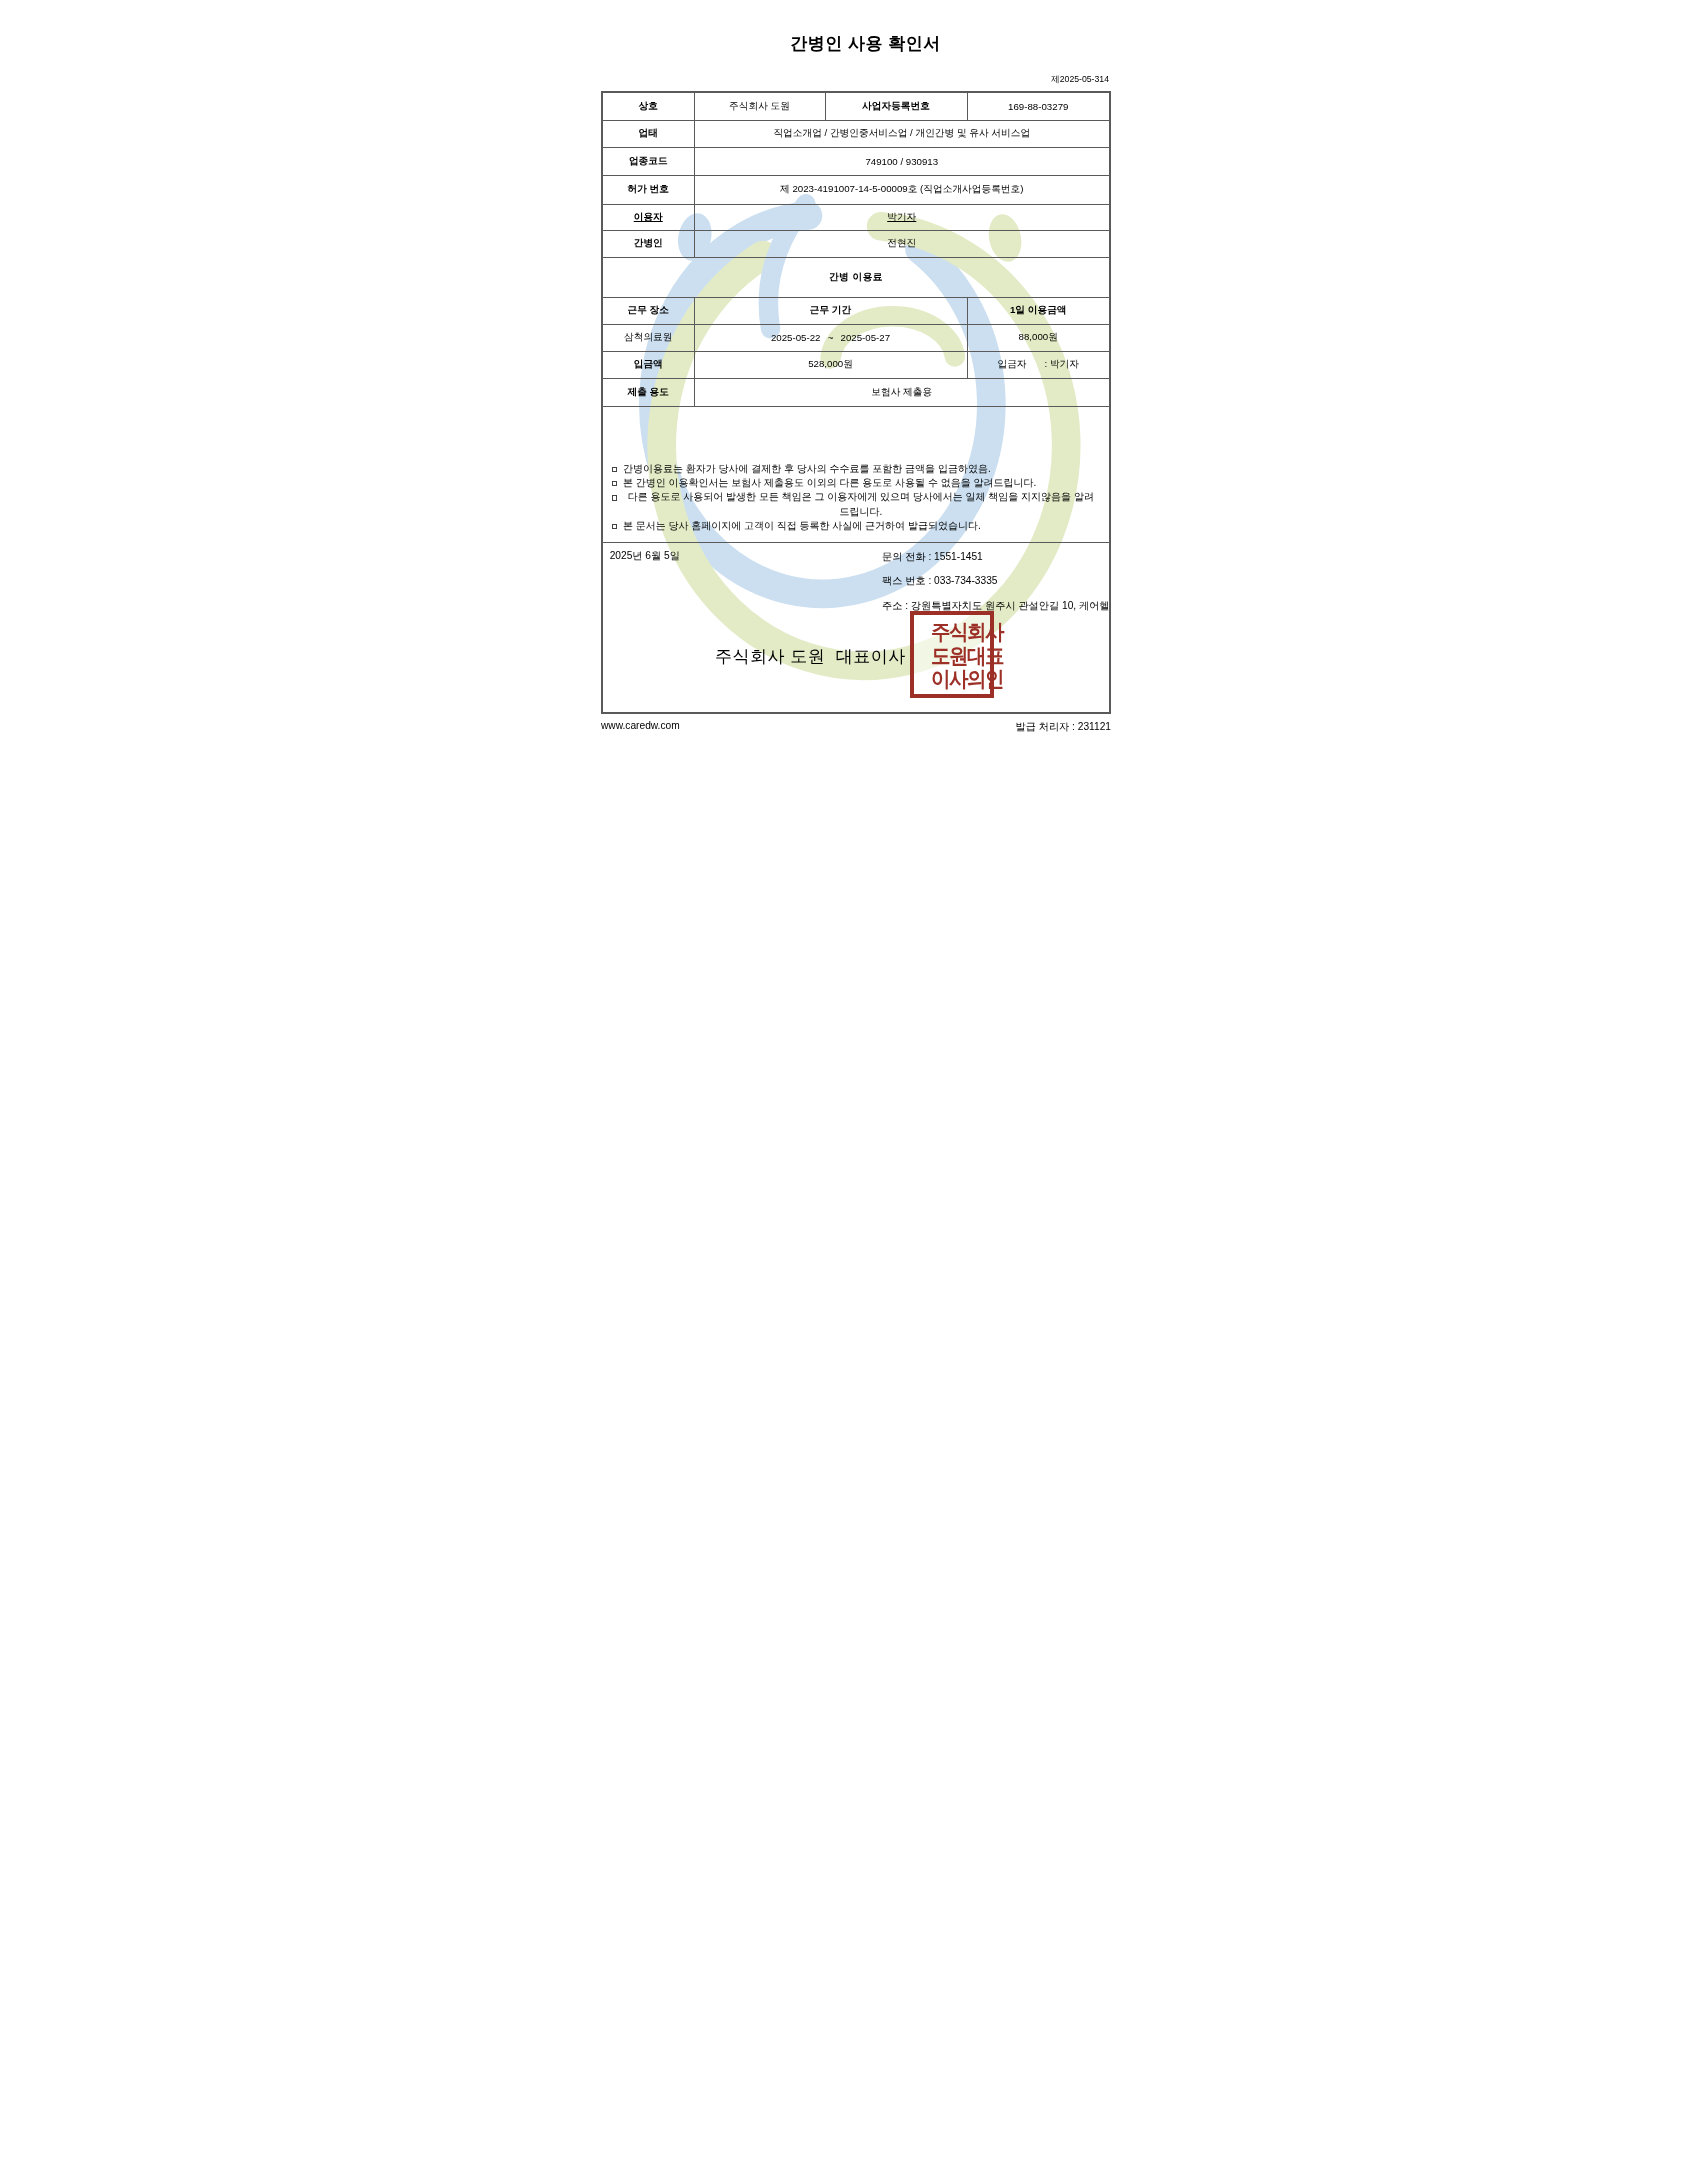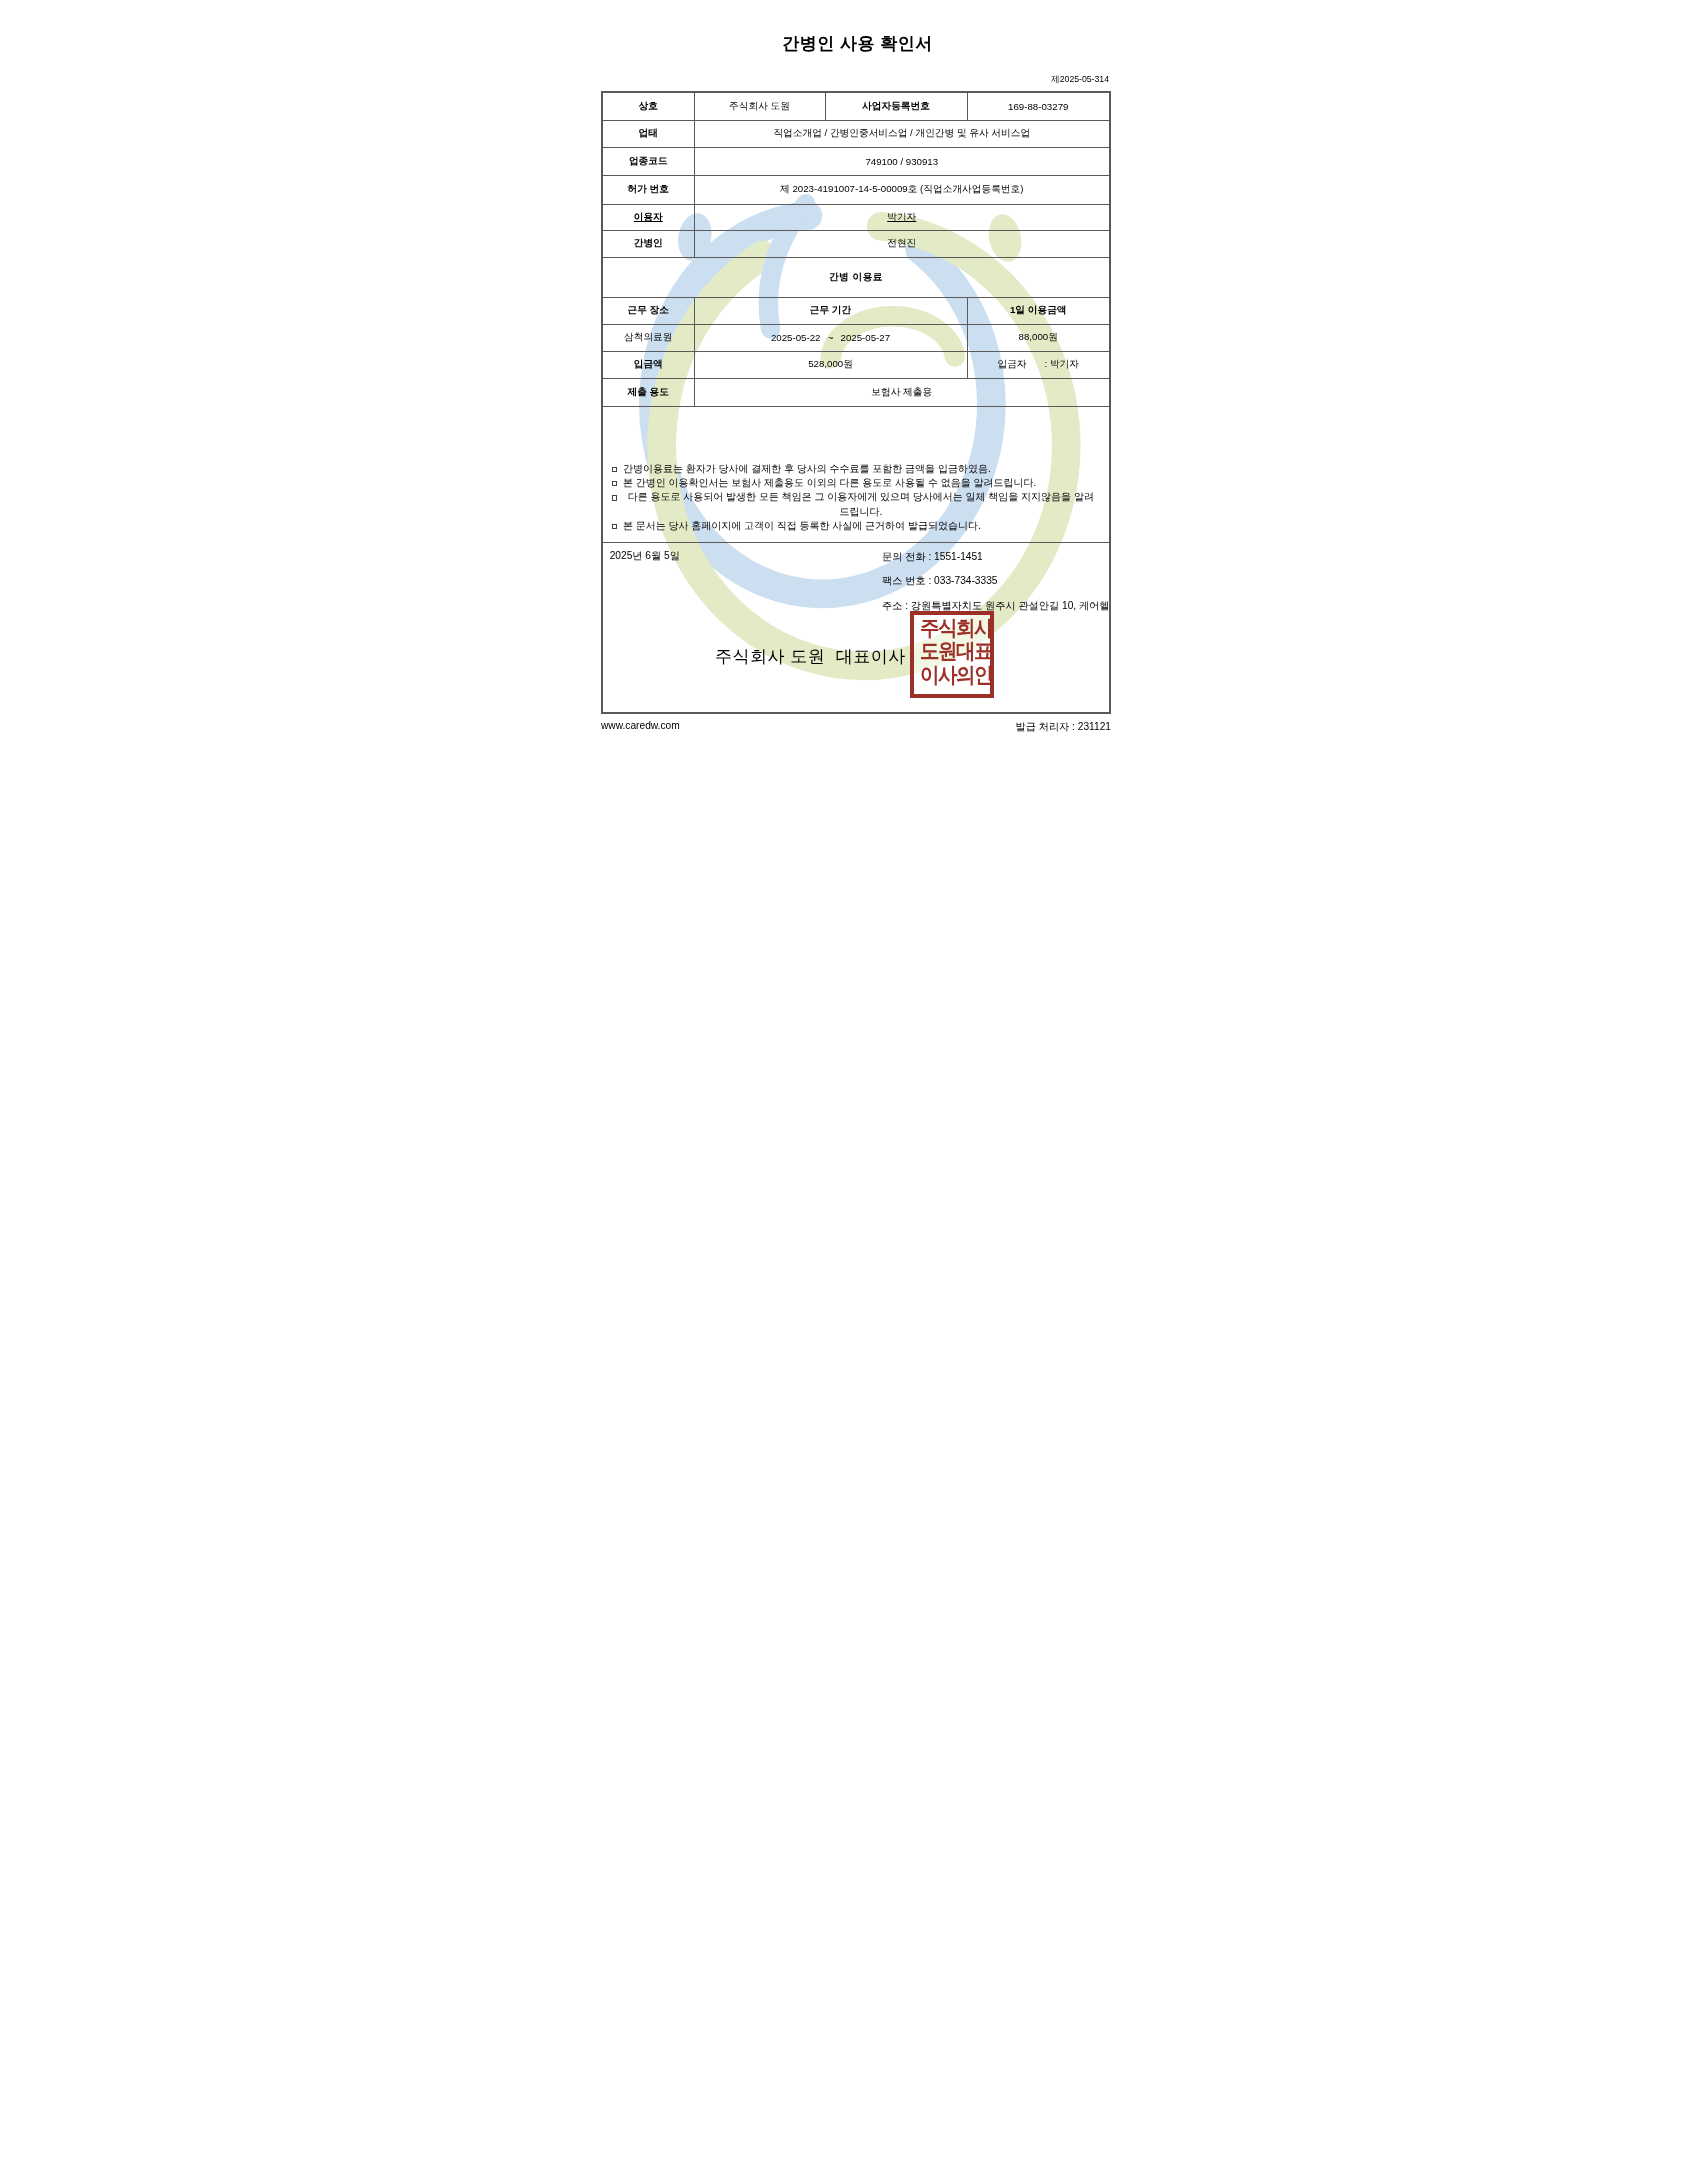--- a/index.html
+++ b/index.html
@@ -4,21 +4,21 @@
 <style>
   html,body { margin:0; padding:0; background:#ffffff; }
   body { font-family:"Liberation Sans", sans-serif; color:#000; }
   .page {
     position:relative; width:635px; height:808px; margin:0 auto;
     background:#fff; overflow:hidden;
   }
   .wm { position:absolute; left:0; top:0; z-index:0; }
 
   .title {
-    position:absolute; top:32px; left:4px; width:100%;
+    position:absolute; top:32px; left:12px; width:100%;
     text-align:center; font-size:17px; font-weight:700; letter-spacing:0.5px;
     margin:0; z-index:1;
   }
   .doc-number {
     position:absolute; top:74px; right:62px; font-size:8.7px; z-index:1;
   }
 
   table.main {
     position:absolute; left:65px; top:91px; width:508px;
     border-collapse:collapse; table-layout:fixed; z-index:1;
@@ -57,22 +57,22 @@
     font-size:10.2px; line-height:24.6px; text-align:left; white-space:nowrap;
   }
   .signature {
     position:absolute; left:112px; top:102px;
     font-size:17px; font-weight:400; white-space:pre; letter-spacing:0.5px;
   }
   .stamp {
     position:absolute; left:307px; top:68px;
     width:84px; height:87px; box-sizing:border-box;
     border:4.1px solid #9c2f26; background:rgba(255,255,255,0.55);
-    display:flex; flex-direction:column; justify-content:flex-start;
-    padding:2px 6px;
+    display:flex; flex-direction:column; justify-content:flex-end;
+    padding:2px 17px;
   }
   .stamp-line {
     color:#9c2f26; font-size:19.5px; font-weight:800; line-height:23.5px;
     letter-spacing:-1.5px; text-align:center;
     transform:scaleY(1.08); white-space:nowrap;
   }
 
   .page-footer {
     position:absolute; left:65px; right:60px; top:720px;
     display:flex; justify-content:space-between;

